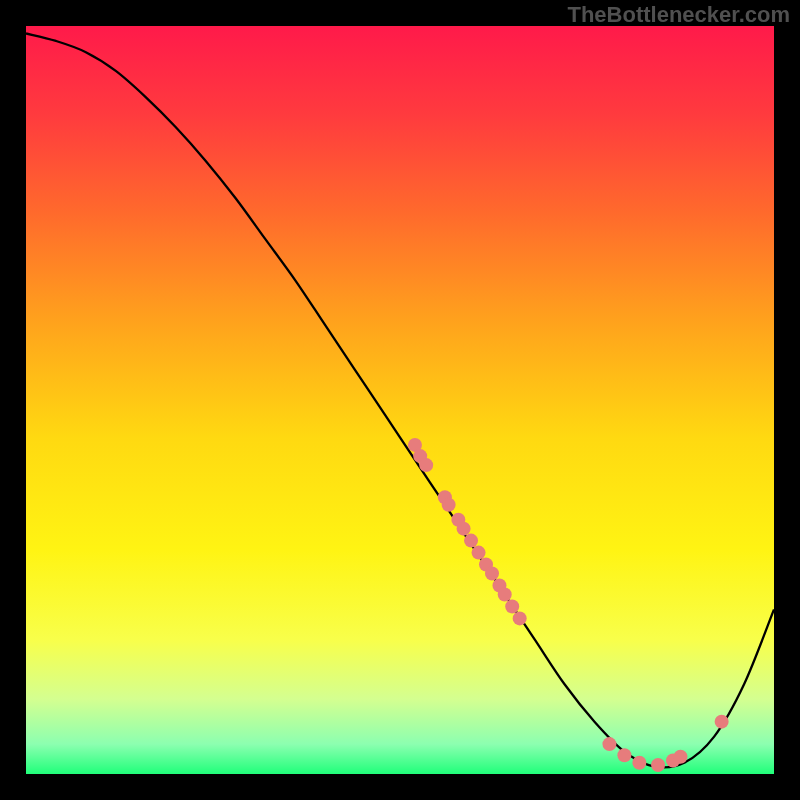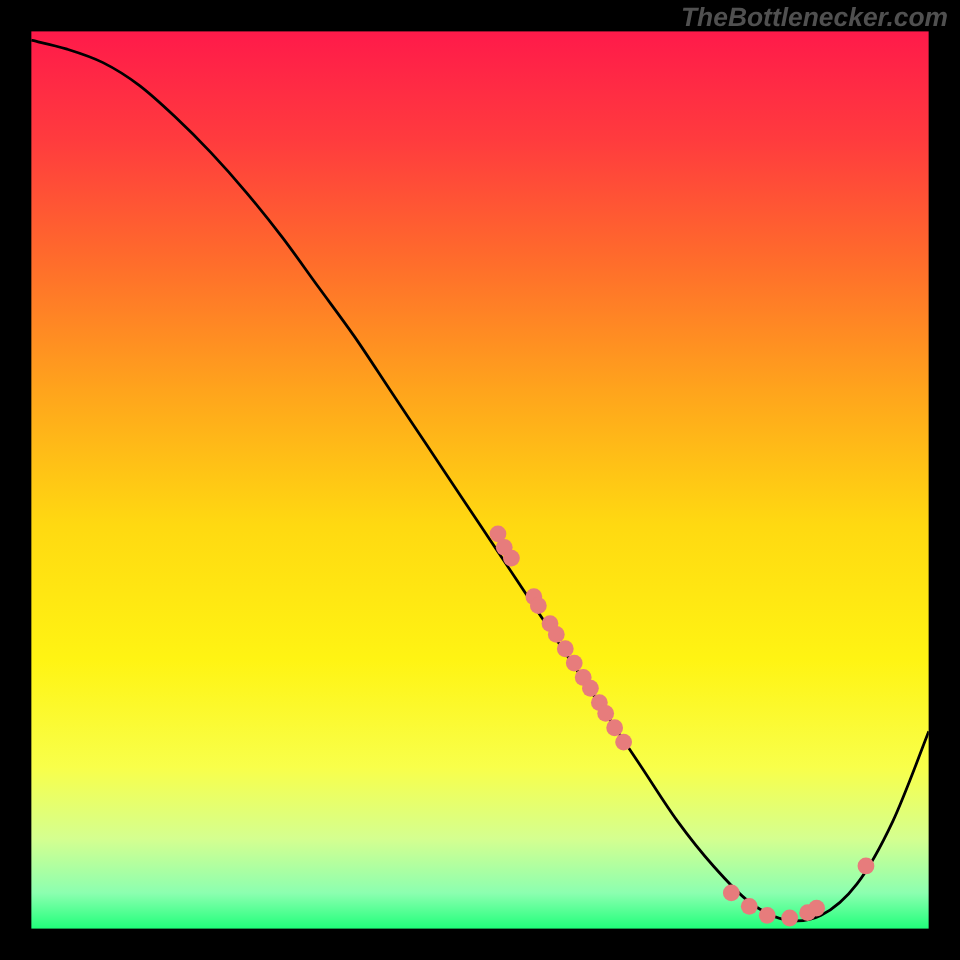--- a/index.html
+++ b/index.html
@@ -12,21 +12,20 @@
     font-family: Arial, Helvetica, sans-serif;
   }
   .watermark {
     position: absolute;
     top: 2px;
     right: 10px;
     color: #505050;
     font-size: 22px;
     font-weight: bold;
     z-index: 10;
-    font-style: italic;
   }
   .plot-area {
     position: absolute;
     left: 26px;
     top: 26px;
     width: 748px;
     height: 748px;
   }
   svg {
     display: block;

